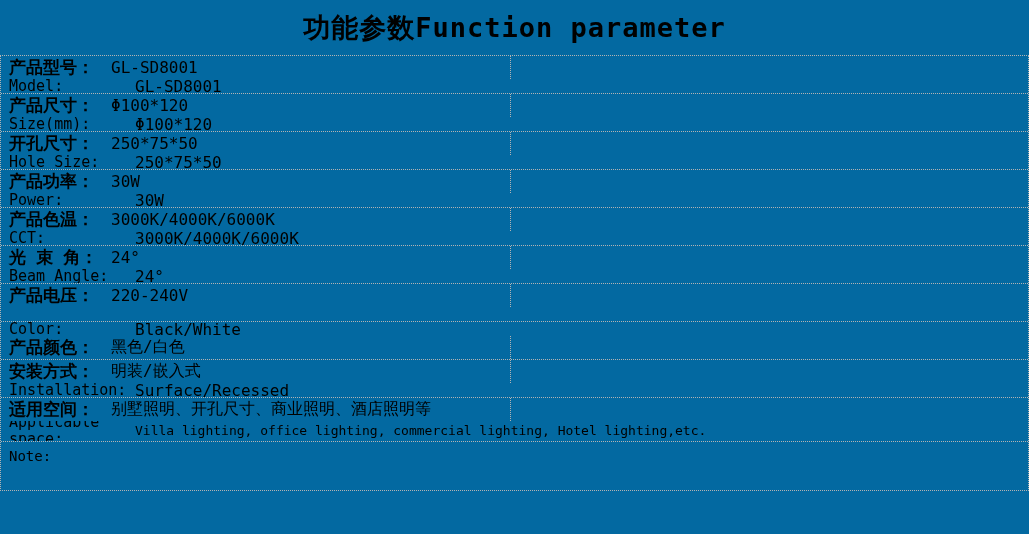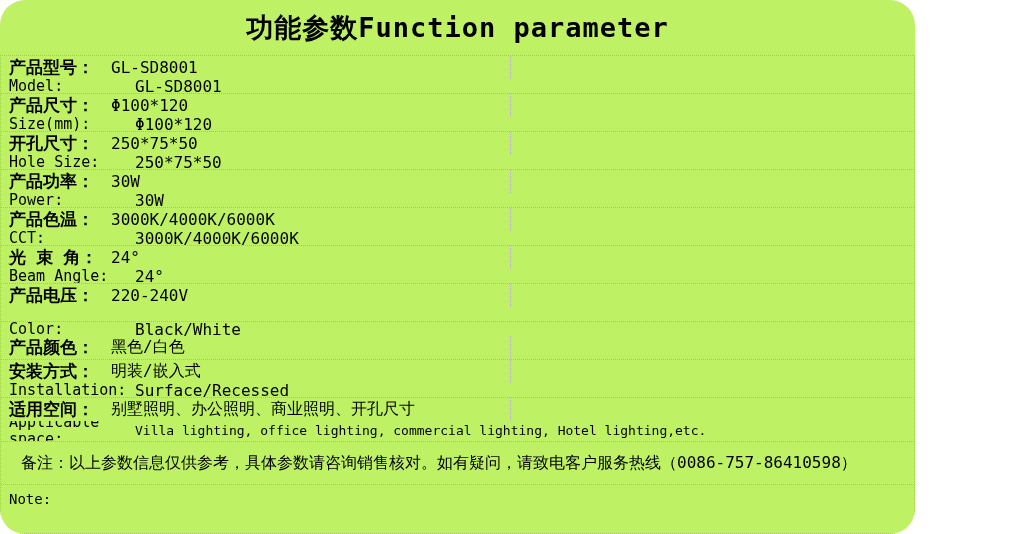--- a/index.html
+++ b/index.html
@@ -4,26 +4,25 @@
 <style>
   html, body {
     margin: 0;
     padding: 0;
     background: #ffffff;
     color: #000000;
     font-family: "DejaVu Sans Mono", "Liberation Mono", monospace;
   }
   .sheet {
     position: relative;
-    width: 915px;
+    width: 1029px;
     height: 534px;
-    background: #bef264;
+    background: #0369a1;
     overflow: hidden;
     box-sizing: border-box;
-    border-radius: 25px;
   }
   .title {
     height: 55px;
     display: flex;
     align-items: center;
     justify-content: center;
     font-size: 27px;
     font-weight: bold;
     letter-spacing: 1px;
     white-space: pre;
@@ -204,30 +203,27 @@
       </div>
       <div class="cell right">
         <span class="en-label">Installation:</span>
         <span class="en-value">Surface/Recessed</span>
       </div>
     </div>
 
     <div class="row tall">
       <div class="cell left">
         <span class="cn-label">适用空间：</span>
-        <span class="cn-value">别墅照明、办公照明、商业照明、开孔尺寸</span>
+        <span class="cn-value">别墅照明、开孔尺寸、商业照明、酒店照明等</span>
       </div>
       <div class="cell right">
         <span class="en-label">Applicable space:</span>
         <span class="en-value small">Villa lighting, office lighting, commercial lighting, Hotel lighting,etc.</span>
       </div>
     </div>
 
-    <div class="remark-row">
-      <span>备注：以上参数信息仅供参考，具体参数请咨询销售核对。如有疑问，请致电客户服务热线（0086-757-86410598）</span>
-    </div>
 
     <div class="note-row">
       <span class="note-label">Note:</span>
     </div>
 
   </div>
 </div>
 
 </body></html>

